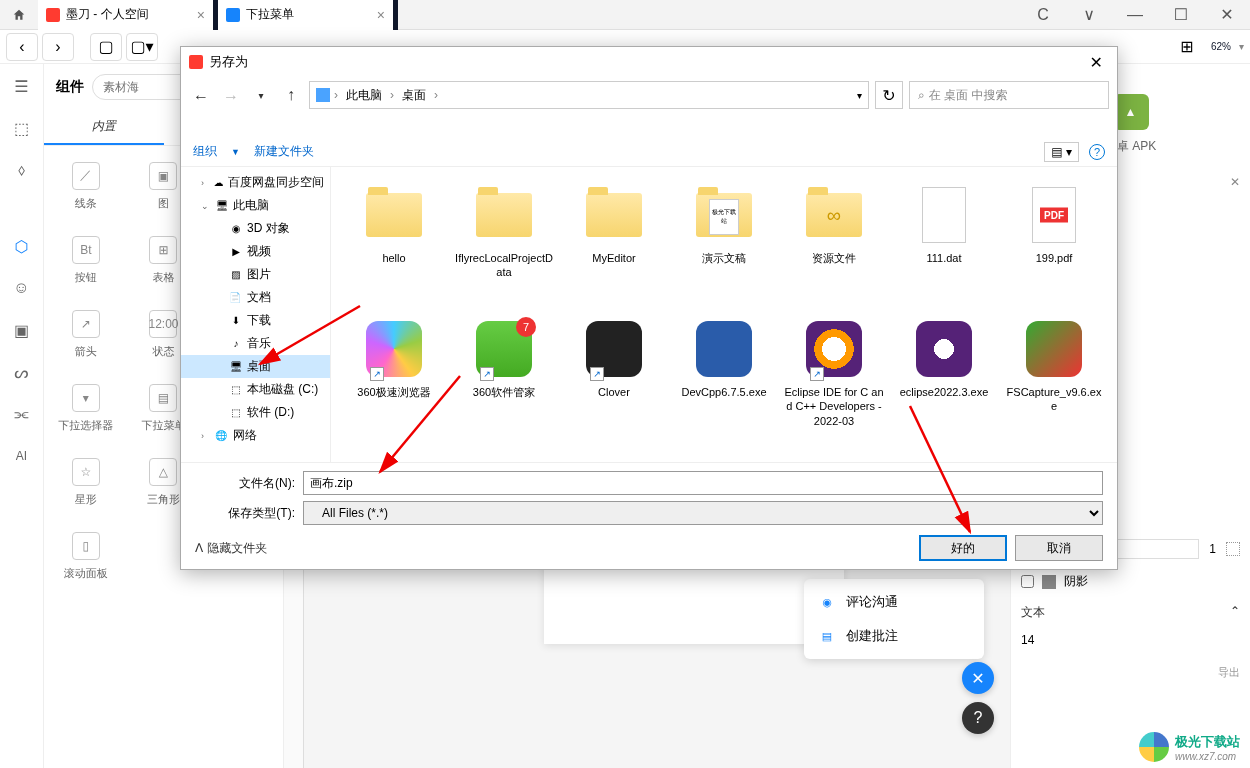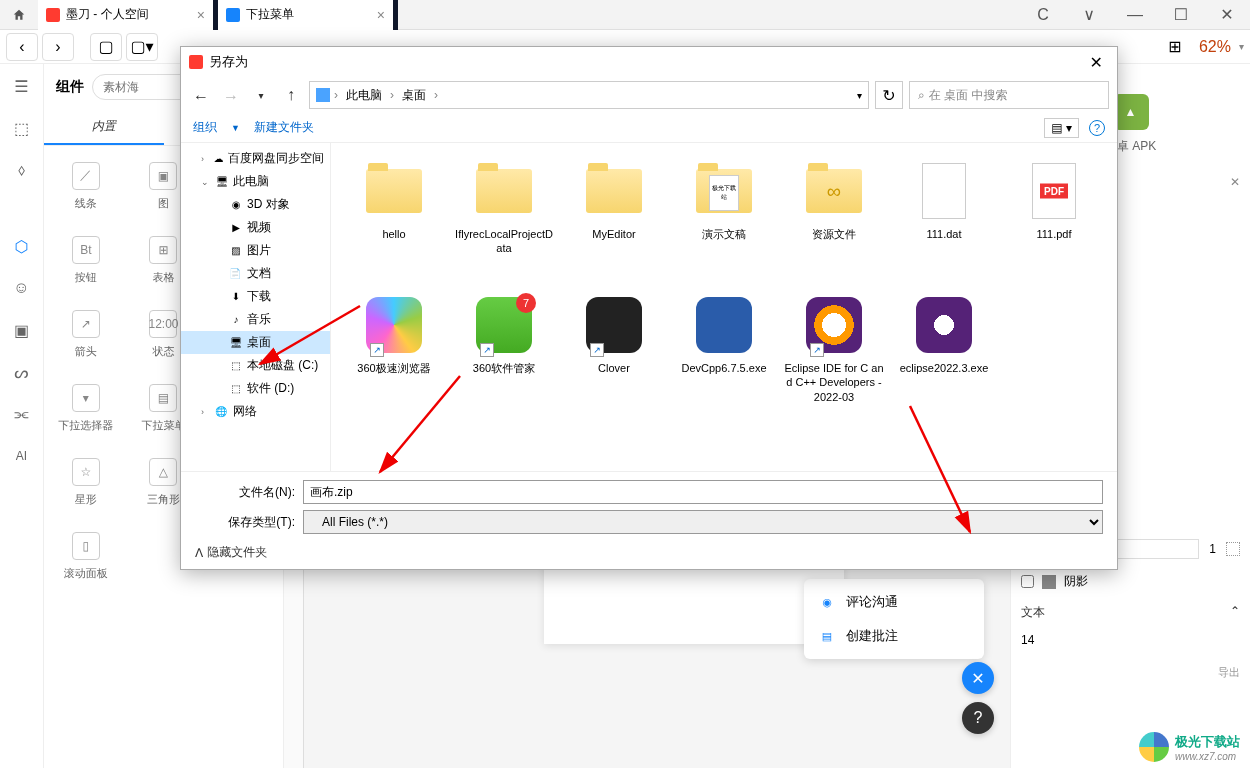--- a/index.html
+++ b/index.html
@@ -59,21 +59,21 @@
 .dialog { position: absolute; left: 180px; top: 46px; width: 938px; height: 524px; background: #fff; border: 1px solid #aaa; box-shadow: 0 4px 20px rgba(0,0,0,0.3); display: flex; flex-direction: column; }
 .dlg-title { height: 30px; display: flex; align-items: center; padding: 0 8px; font-size: 13px; }
 .dlg-title .close { margin-left: auto; cursor: pointer; font-size: 16px; padding: 0 6px; }
 .dlg-nav { height: 36px; display: flex; align-items: center; padding: 0 8px; gap: 6px; }
 .nav-arrow { width: 24px; height: 24px; display: flex; align-items: center; justify-content: center; cursor: pointer; color: #333; }
 .breadcrumb { flex: 1; height: 28px; border: 1px solid #ccc; display: flex; align-items: center; padding: 0 6px; gap: 4px; font-size: 12px; }
 .bcrumb-item { padding: 0 4px; cursor: pointer; }
 .bcrumb-sep { color: #888; }
 .search-box { width: 200px; height: 28px; border: 1px solid #ccc; padding: 0 8px; font-size: 12px; color: #888; display: flex; align-items: center; gap: 4px;}
 .refresh-btn { width: 28px; height: 28px; border: 1px solid #ccc; display: flex; align-items: center; justify-content: center; cursor: pointer; }
-.dlg-toolbar { height: 30px; display: flex; align-items: center; padding: 0 12px; gap: 14px; font-size: 12px; border-bottom: 1px solid #eee; }
+.dlg-toolbar { height: 30px; display: flex; align-items: center; padding: 0 12px; gap: 14px; font-size: 12px; border-bottom: 1px solid #eee; margin-top: 24px; }
 .dlg-toolbar a { color: #06c; cursor: pointer; }
 .dlg-toolbar-right { margin-left: auto; display: flex; gap: 10px; align-items: center; }
 
 .dlg-body { flex: 1; display: flex; overflow: hidden; }
 .tree { width: 150px; border-right: 1px solid #eee; font-size: 12px; overflow: auto; padding: 4px 0; }
 .tree-item { padding: 3px 6px 3px 20px; display: flex; align-items: center; gap: 4px; cursor: pointer; white-space: nowrap; }
 .tree-item.selected { background: #cce8ff; }
 .tree-item.child { padding-left: 34px; }
 .tree-icon { width: 14px; height: 14px; display: inline-flex; align-items: center; justify-content: center; font-size: 10px; }
 .tree-exp { width: 10px; color: #666; font-size: 9px; }
@@ -138,21 +138,21 @@
 </div>
 
 <div class="app-toolbar">
   <div class="tbtn">‹</div>
   <div class="tbtn">›</div>
   <div style="width:8px"></div>
   <div class="tbtn">▢</div>
   <div class="tbtn">▢▾</div>
   <div class="app-toolbar-right">
     <div class="tbtn" style="border:none">⊞</div>
-    <span style="font-size:16px;color:#c2410c">62%</span>
+    <span style="font-size:10px;color:#0f172a">62%</span>
     <span style="font-size:10px;color:#888">▾</span>
   </div>
 </div>
 
 <div class="main">
   <div class="left-rail">
     <div class="rail-icon">☰</div>
     <div class="rail-icon">⬚</div>
     <div class="rail-icon">⬨</div>
     <div style="height:20px"></div>
@@ -429,21 +429,21 @@
             <div style="width:44px;height:56px;background:#fff;border:1px solid #ccc"></div>
           </div>
           <div class="file-label">111.dat</div>
         </div>
         <div class="file-item">
           <div class="file-icon">
             <div style="width:44px;height:56px;background:#fff;border:1px solid #ccc;position:relative">
               <div style="position:absolute;top:50%;left:50%;transform:translate(-50%,-50%);background:#e33;color:#fff;font-size:10px;padding:2px 4px;font-weight:bold">PDF</div>
             </div>
           </div>
-          <div class="file-label">111.pdf</div>
+          <div class="file-label">199.pdf</div>
         </div>
         <div class="file-item">
           <div class="file-icon">
             <div style="width:56px;height:56px;border-radius:12px;background:conic-gradient(#4cf,#9c4,#fc4,#f6c,#c6f,#4cf);position:relative"></div>
             <div class="shortcut-badge">↗</div>
           </div>
           <div class="file-label">360极速浏览器</div>
         </div>
         <div class="file-item">
           <div class="file-icon">
@@ -472,39 +472,49 @@
             <div style="width:56px;height:56px;border-radius:12px;background:radial-gradient(circle,#fff 30%,#f90 30%,#f90 50%,#527 50%);position:relative"></div>
             <div class="shortcut-badge">↗</div>
           </div>
           <div class="file-label">Eclipse IDE for C and C++ Developers - 2022-03</div>
         </div>
         <div class="file-item">
           <div class="file-icon">
             <div style="width:56px;height:56px;border-radius:12px;background:radial-gradient(circle,#fff 25%,#527 25%);position:relative"></div>
           </div>
           <div class="file-label">eclipse2022.3.exe</div>
+        </div>
+        <div class="file-item">
+          <div class="file-icon">
+            <div style="width:56px;height:56px;border-radius:12px;background:linear-gradient(135deg,#3a3,#e33);position:relative"></div>
+          </div>
+          <div class="file-label">FSCapture_v9.6.exe</div>
         </div>
       </div>
   </div>
   <div class="dlg-footer">
     <div class="footer-row">
       <span class="footer-label">文件名(N):</span>
       <input class="footer-input" value="画布.zip" style="">
     </div>
     <div class="footer-row">
       <span class="footer-label">保存类型(T):</span>
       <select class="footer-select">
         <option>All Files (*.*)</option>
       </select>
     </div>
     <div class="footer-buttons">
       <span class="hide-folders">
         <span>ᐱ</span>
         <span>隐藏文件夹</span>
       </span>
+      <div style="display:flex;gap:8px;">
+        <button class="dlg-btn primary">好的</button>
+        <button class="dlg-btn">取消</button>
+      </div>
     </div>
   </div>
 </div>
 
 <svg class="arrow" style="left:180px;top:46px" width="938" height="524">
   <defs>
       <marker id="ah" markerWidth="10" markerHeight="10" refX="8" refY="3" orient="auto">
         <path d="M0,0 L9,3 L0,6 Z" fill="#e00"></path>
       </marker>
     </defs>

